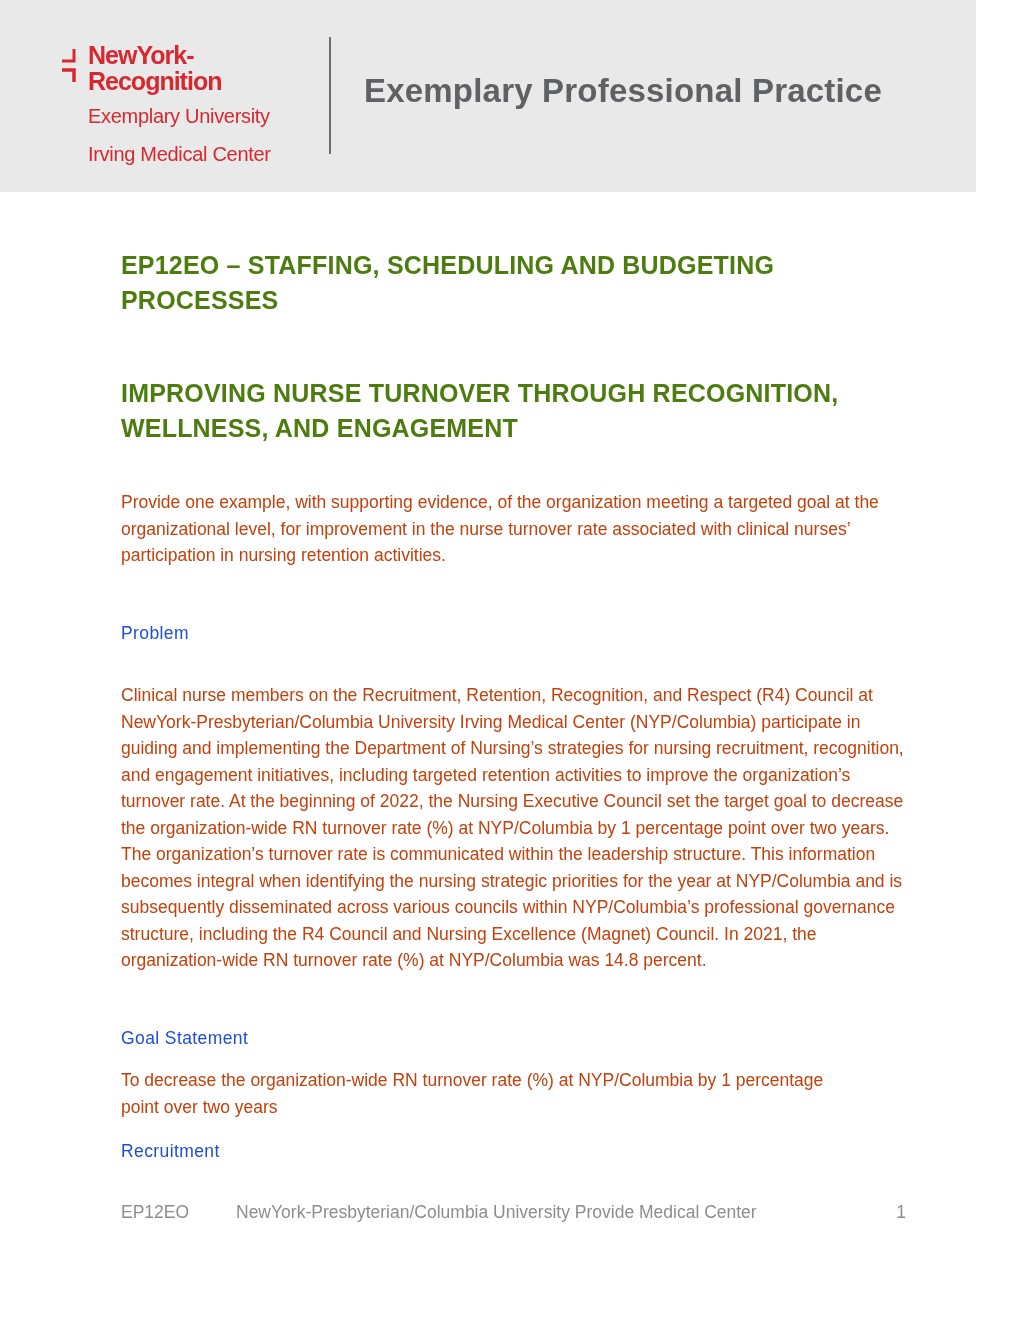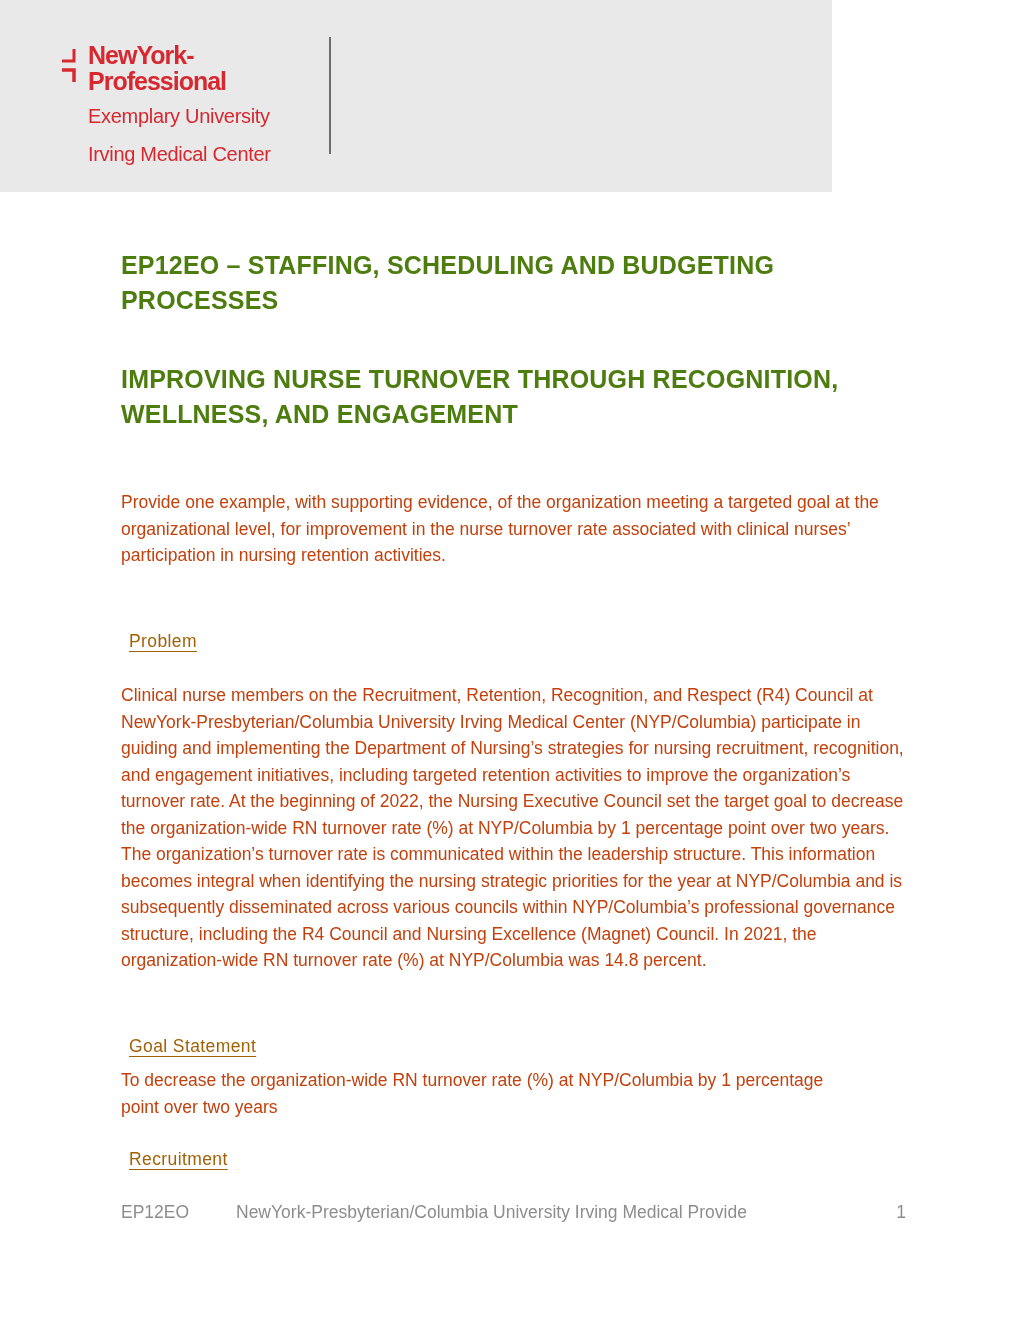--- a/index.html
+++ b/index.html
@@ -1,21 +1,21 @@
 <!DOCTYPE html>
 <html><head>
   <meta charset="utf-8">
   <style>
     html, body { margin: 0; padding: 0; }
     body {
       width: 1024px; height: 1325px; background: #ffffff; position: relative;
       font-family: "Liberation Sans", sans-serif; color: #2a2a2a; overflow: hidden;
     }
     .header {
-      position: absolute; left: 0; top: 0; width: 832px; height: 192px;
+      position: absolute; left: 0; top: 0; width: 976px; height: 192px;
       background: #e9e9e9;
     }
     .logo {
       position: absolute; left: 60px; top: 42px; width: 260px; height: 120px;
     }
     .logo-mark { position: absolute; left: 0; top: 4px; width: 22px; height: 40px; }
     .logo-line1, .logo-line2 {
       position: absolute; left: 28px; font-weight: bold; color: #d7282f;
       font-size: 25px; letter-spacing: -1px; line-height: 26px;
     }
@@ -34,53 +34,54 @@
       position: absolute; left: 364px; top: 72px; font-size: 33px; font-weight: bold;
       color: #5f6163; letter-spacing: 0.2px; white-space: nowrap;
     }
     .content { position: absolute; left: 121px; width: 790px; }
     .h1 {
       font-size: 25px; line-height: 35px; color: #4d7c0f; letter-spacing: 0.2px;
       margin: 0;
     }
     .para { font-size: 17.5px; line-height: 26.5px; color: #c2410c; margin: 0; }
     .subhead {
-      font-size: 17.5px; line-height: 22px; color: #a16207; text-decoration: underline;
-      text-underline-offset: 4px; margin: 8px; letter-spacing: 0.4px;
+      font-size: 17.5px; line-height: 22px; color: #1d4ed8; 
+      text-underline-offset: 4px; margin: 0; letter-spacing: 0.4px;
     }
     .footer {
       position: absolute; top: 1202px; left: 121px; width: 785px; font-size: 17.5px;
       color: #8d8d8d; white-space: nowrap;
     }
     .footer .code { position: absolute; left: 0; }
     .footer .org { position: absolute; left: 115px; }
     .footer .page { position: absolute; right: 0; }
   </style>
 </head>
 <body>
 
 <div class="header">
   <div class="logo">
     <svg class="logo-mark" viewBox="0 0 22 40">
       <path d="M2 15 H14 V3" stroke="#d7282f" stroke-width="3" fill="none"></path>
       <path d="M2 24 H14 V36" stroke="#d7282f" stroke-width="3.5" fill="none"></path>
     </svg>
     <div class="logo-line1">NewYork-</div>
-    <div class="logo-line2">Professional</div>
+    <div class="logo-line2">Recognition</div>
     <div class="logo-line3">Exemplary University</div>
     <div class="logo-line4">Irving Medical Center</div>
   </div>
   <div class="header-divider"></div>
+  <div class="header-title">Exemplary Professional Practice</div>
 </div>
 
 <div class="content" style="top:248px;">
   <h1 class="h1" style="width:720px;">EP12EO – STAFFING, SCHEDULING AND BUDGETING PROCESSES</h1>
 </div>
 
-<div class="content" style="top:362px;">
+<div class="content" style="top:376px;">
   <h2 class="h1" style="width:770px;">IMPROVING NURSE TURNOVER THROUGH RECOGNITION, WELLNESS, AND ENGAGEMENT</h2>
 </div>
 
 <div class="content" style="top:489px; width:780px;">
   <p class="para">Provide one example, with supporting evidence, of the organization meeting a targeted goal at the organizational level, for improvement in the nurse turnover rate associated with clinical nurses’ participation in nursing retention activities.</p>
 </div>
 
 <div class="content" style="top:622px;">
   <p class="subhead">Problem</p>
 </div>
@@ -96,15 +97,15 @@
 <div class="content" style="top:1067px; width:720px;">
   <p class="para">To decrease the organization-wide RN turnover rate (%) at NYP/Columbia by 1 percentage point over two years</p>
 </div>
 
 <div class="content" style="top:1140px;">
   <p class="subhead">Recruitment</p>
 </div>
 
 <div class="footer">
   <span class="code">EP12EO</span>
-  <span class="org">NewYork-Presbyterian/Columbia University Irving Medical Provide</span>
+  <span class="org">NewYork-Presbyterian/Columbia University Provide Medical Center</span>
   <span class="page">1</span>
 </div>
 
 </body></html>

